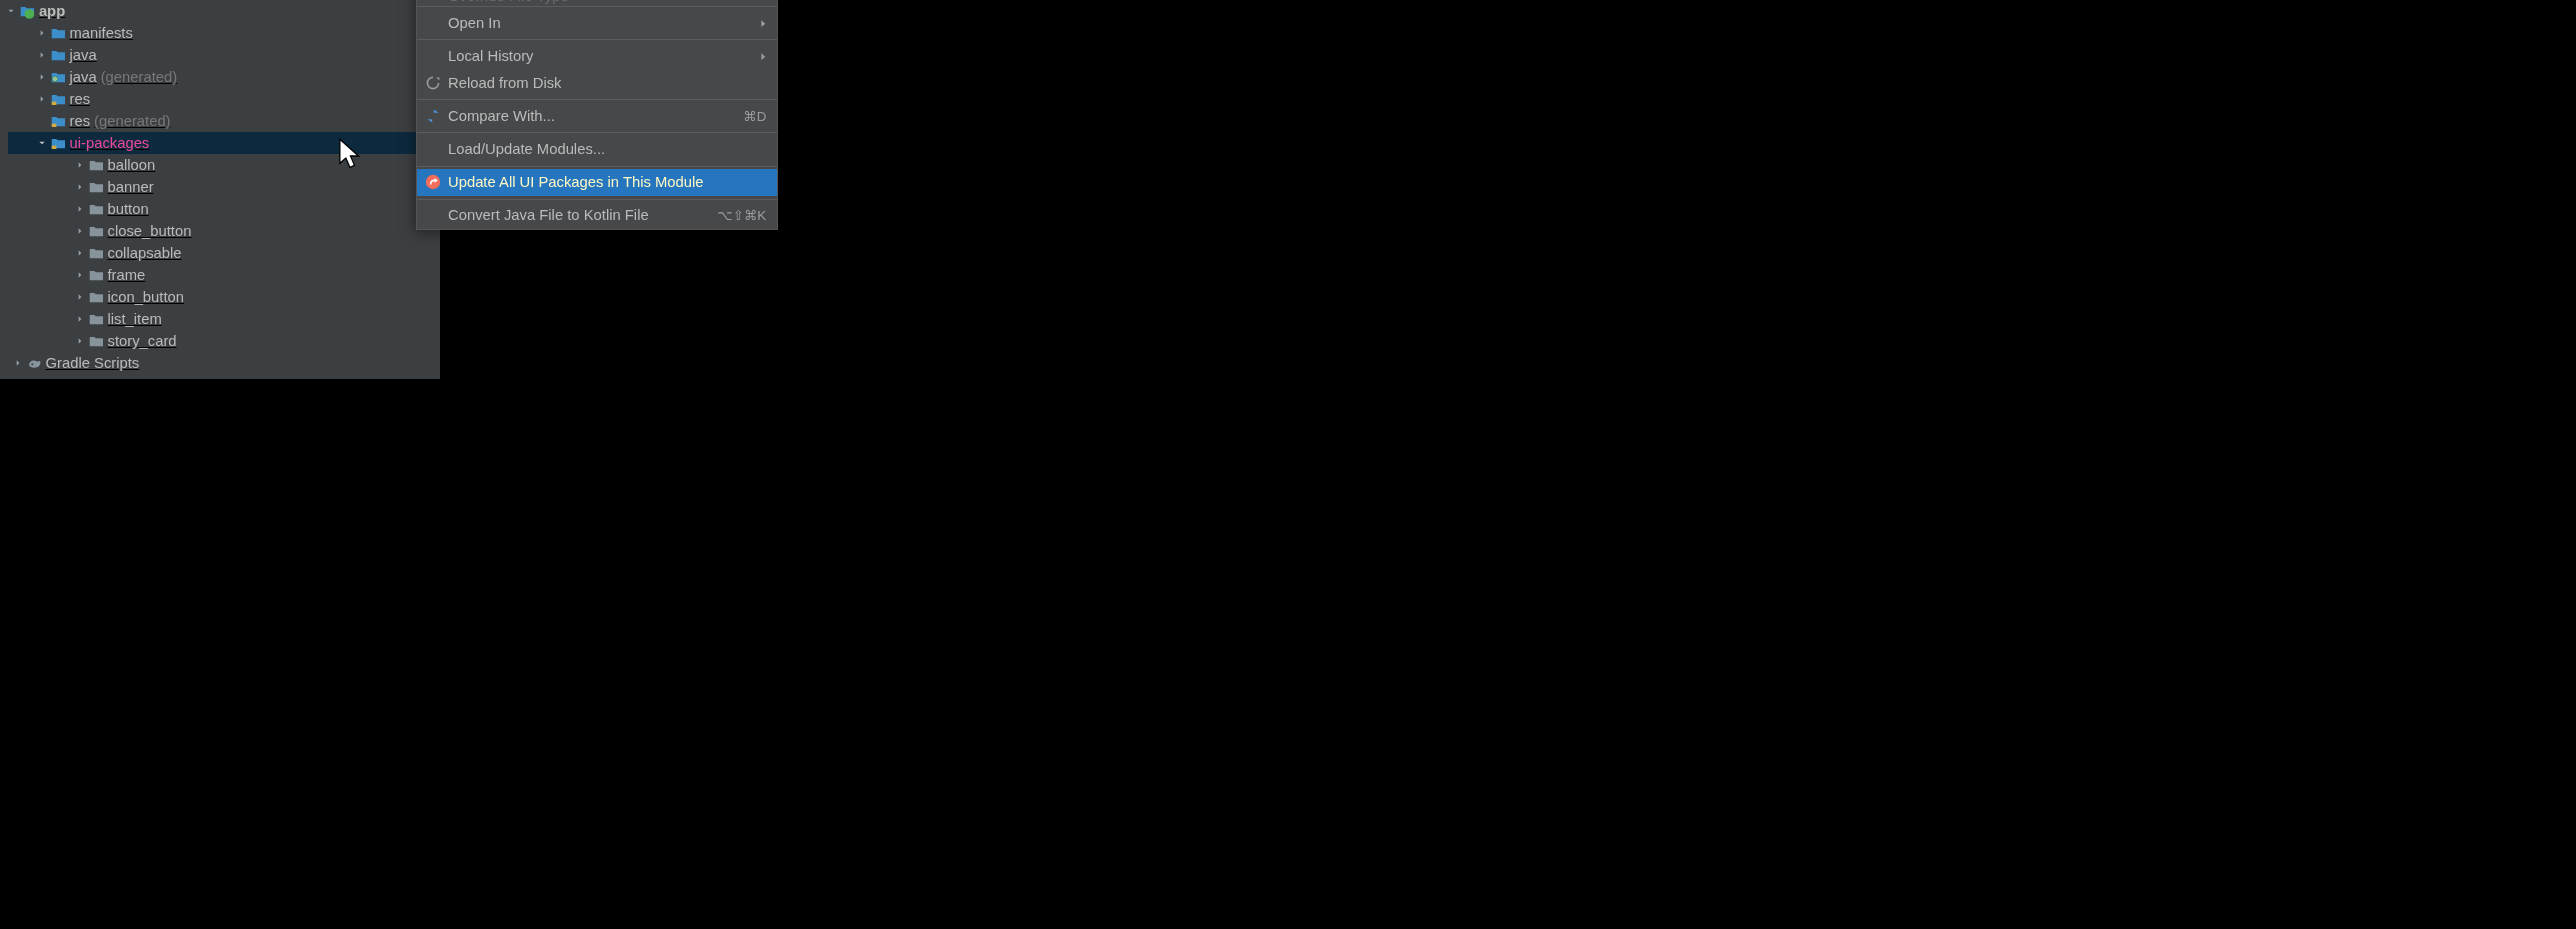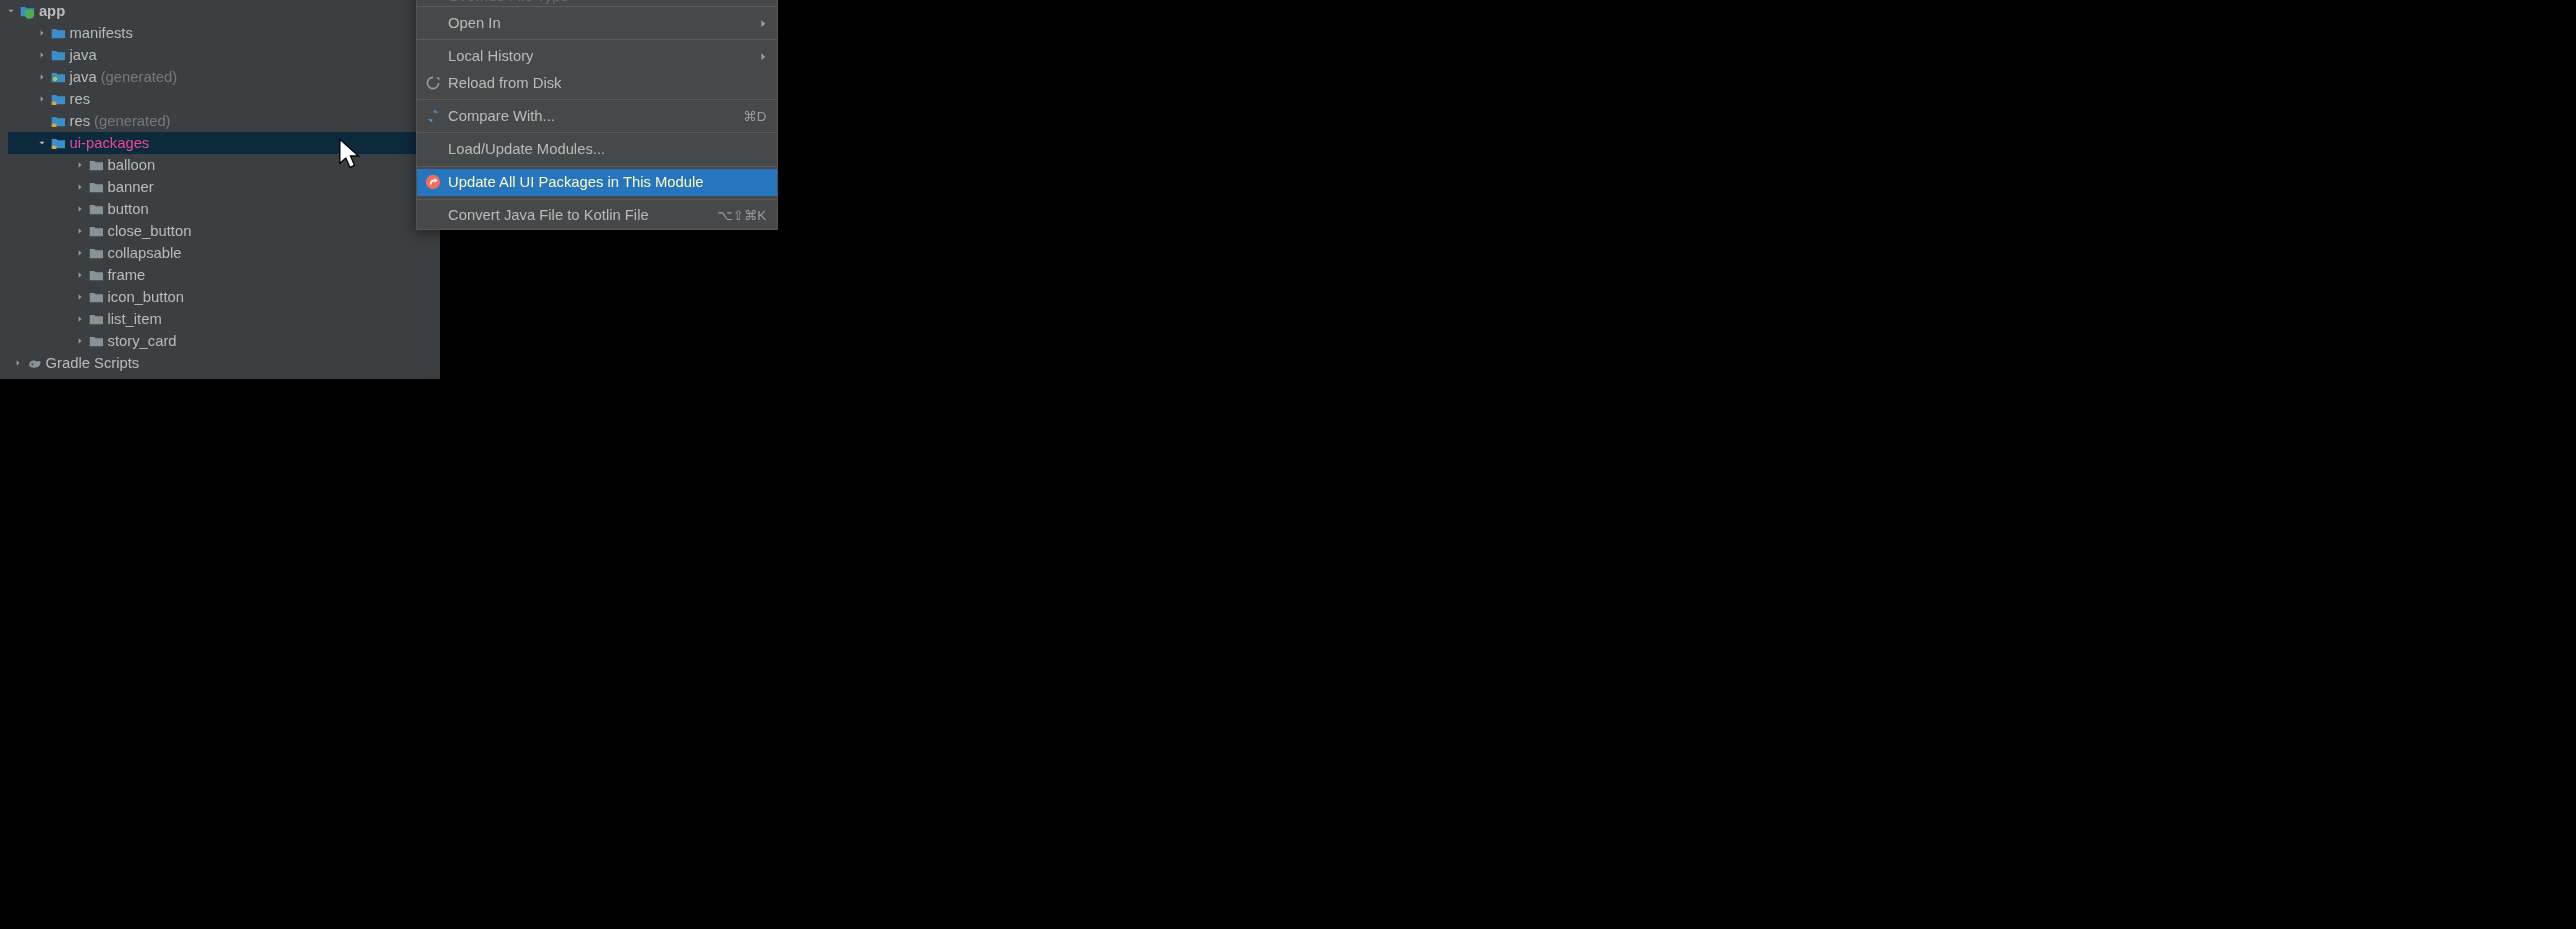--- a/index.html
+++ b/index.html
@@ -15,20 +15,21 @@
       position: relative;
       overflow: hidden;
     }
     .project-panel {
       position: absolute;
       left: 0;
       top: 0;
       width: 440px;
       height: 379px;
       background: #3c3f41;
+      text-decoration: underline;
     }
     .tree-row {
       display: flex;
       align-items: center;
       height: 22px;
       color: #bbbbbb;
       font-size: 14.8px;
       white-space: nowrap;
     }
     .tree-row.selected {

